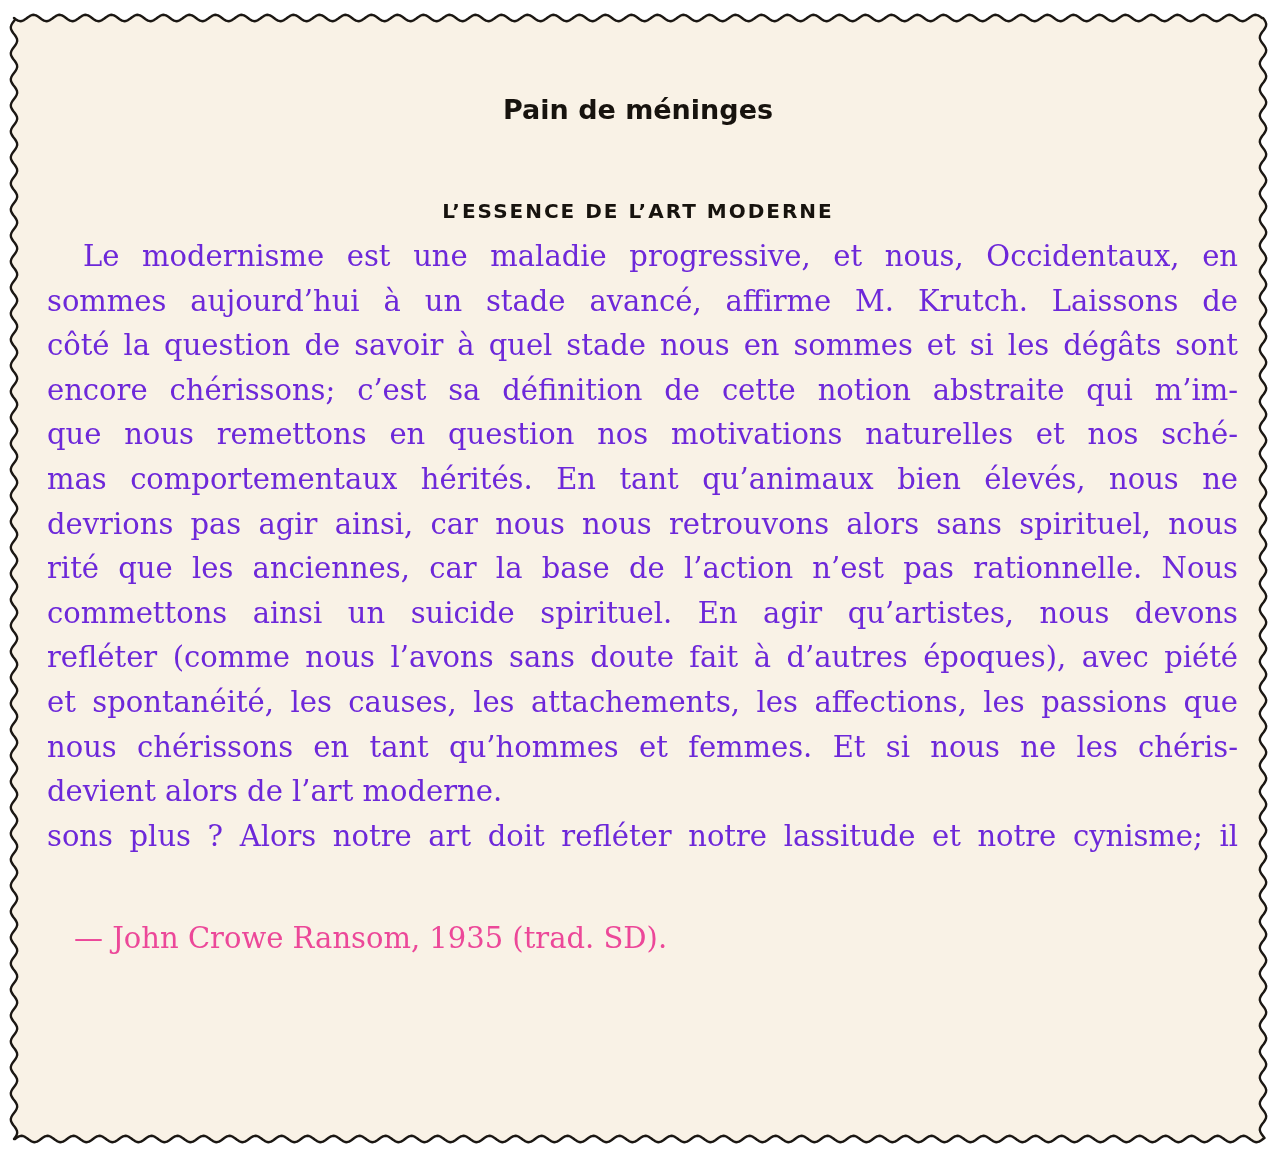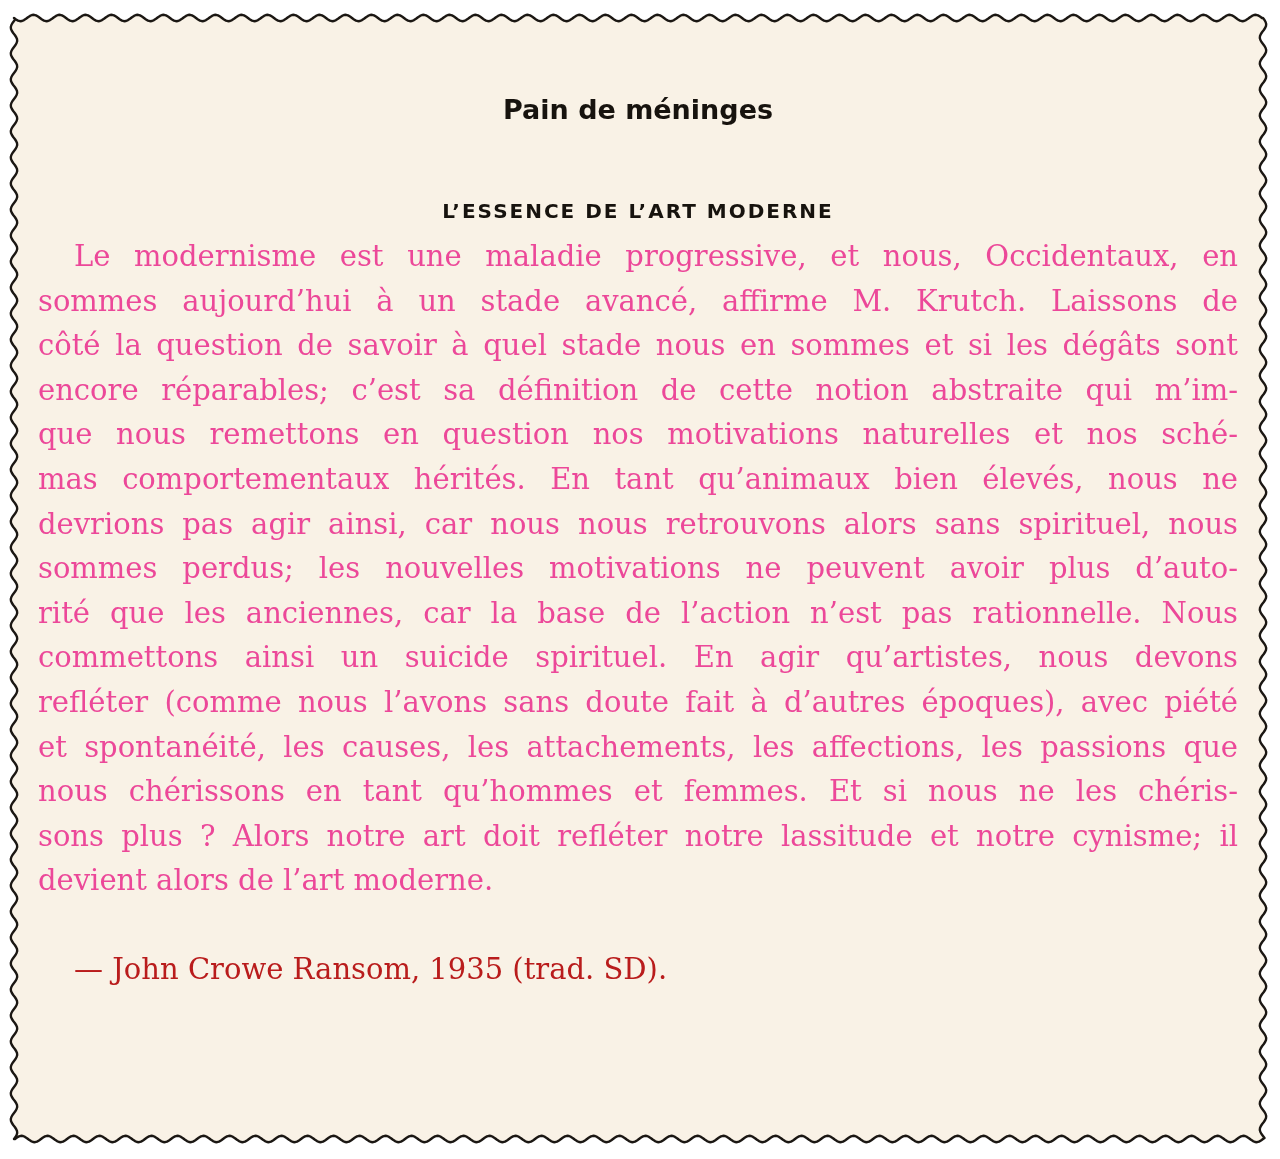--- a/index.html
+++ b/index.html
@@ -50,70 +50,70 @@
     font-weight: bold;
     font-size: 20px;
     line-height: 26px;
     letter-spacing: 2px;
     color: #17130e;
   }
   .article {
     margin-top: 10px;
     font-size: 29px;
     line-height: 44.6px;
-    color: #ec4899;
+    color: #6d28d9;
+    margin-left: 9px;
   }
   .body-line {
     text-align: justify;
     text-align-last: justify;
     white-space: normal;
   }
   .body-line.first {
     text-indent: 36px;
   }
   .body-line.last {
     text-align: left;
     text-align-last: left;
   }
   .attribution {
-    margin-top: 44px;
+    margin-top: 58px;
     font-size: 29px;
     line-height: 44.6px;
     text-indent: 36px;
     text-align: left;
-    color: #b91c1c;
+    color: #ec4899;
   }
 </style>
 </head>
 <body>
 
 <div class="page">
 
   <svg class="border-svg" viewBox="0 0 1280 1159">
     <path id="wavy-rect" d="M14.0 18.0L16.0 19.5L18.0 20.6L20.0 21.2L22.0 21.0L24.0 20.1L26.0 18.8L28.0 17.2L30.0 15.9L32.0 15.0L34.0 14.8L36.0 15.4L38.0 16.5L40.0 18.0L42.0 19.5L44.0 20.6L46.0 21.2L48.0 21.0L50.0 20.1L52.0 18.8L54.0 17.2L56.0 15.9L58.0 15.0L60.0 14.8L62.0 15.4L64.0 16.5L66.0 18.0L68.0 19.5L70.0 20.6L72.0 21.2L74.0 21.0L76.0 20.1L78.0 18.8L80.0 17.2L82.0 15.9L84.0 15.0L86.0 14.8L88.0 15.4L90.0 16.5L92.0 18.0L94.0 19.5L96.0 20.6L98.0 21.2L100.0 21.0L102.0 20.1L104.0 18.8L106.0 17.2L108.0 15.9L110.0 15.0L112.0 14.8L114.0 15.4L116.0 16.5L118.0 18.0L120.0 19.5L122.0 20.6L124.0 21.2L126.0 21.0L128.0 20.1L130.0 18.8L132.0 17.2L134.0 15.9L136.0 15.0L138.0 14.8L140.0 15.4L142.0 16.5L144.0 18.0L146.0 19.5L148.0 20.6L150.0 21.2L152.0 21.0L154.0 20.1L156.0 18.8L158.0 17.2L160.0 15.9L162.0 15.0L164.0 14.8L166.0 15.4L168.0 16.5L170.0 18.0L172.0 19.5L174.0 20.6L176.0 21.2L178.0 21.0L180.0 20.1L182.0 18.8L184.0 17.2L186.0 15.9L188.0 15.0L190.0 14.8L192.0 15.4L194.0 16.5L196.0 18.0L198.0 19.5L200.0 20.6L202.0 21.2L204.0 21.0L206.0 20.1L208.0 18.8L210.0 17.2L212.0 15.9L214.0 15.0L216.0 14.8L218.0 15.4L220.0 16.5L222.0 18.0L224.0 19.5L226.0 20.6L228.0 21.2L230.0 21.0L232.0 20.1L234.0 18.8L236.0 17.2L238.0 15.9L240.0 15.0L242.0 14.8L244.0 15.4L246.0 16.5L248.0 18.0L250.0 19.5L252.0 20.6L254.0 21.2L256.0 21.0L258.0 20.1L260.0 18.8L262.0 17.2L264.0 15.9L266.0 15.0L268.0 14.8L270.0 15.4L272.0 16.5L274.0 18.0L276.0 19.5L278.0 20.6L280.0 21.2L282.0 21.0L284.0 20.1L286.0 18.8L288.0 17.2L290.0 15.9L292.0 15.0L294.0 14.8L296.0 15.4L298.0 16.5L300.0 18.0L302.0 19.5L304.0 20.6L306.0 21.2L308.0 21.0L310.0 20.1L312.0 18.8L314.0 17.2L316.0 15.9L318.0 15.0L320.0 14.8L322.0 15.4L324.0 16.5L326.0 18.0L328.0 19.5L330.0 20.6L332.0 21.2L334.0 21.0L336.0 20.1L338.0 18.8L340.0 17.2L342.0 15.9L344.0 15.0L346.0 14.8L348.0 15.4L350.0 16.5L352.0 18.0L354.0 19.5L356.0 20.6L358.0 21.2L360.0 21.0L362.0 20.1L364.0 18.8L366.0 17.2L368.0 15.9L370.0 15.0L372.0 14.8L374.0 15.4L376.0 16.5L378.0 18.0L380.0 19.5L382.0 20.6L384.0 21.2L386.0 21.0L388.0 20.1L390.0 18.8L392.0 17.2L394.0 15.9L396.0 15.0L398.0 14.8L400.0 15.4L402.0 16.5L404.0 18.0L406.0 19.5L408.0 20.6L410.0 21.2L412.0 21.0L414.0 20.1L416.0 18.8L418.0 17.2L420.0 15.9L422.0 15.0L424.0 14.8L426.0 15.4L428.0 16.5L430.0 18.0L432.0 19.5L434.0 20.6L436.0 21.2L438.0 21.0L440.0 20.1L442.0 18.8L444.0 17.2L446.0 15.9L448.0 15.0L450.0 14.8L452.0 15.4L454.0 16.5L456.0 18.0L458.0 19.5L460.0 20.6L462.0 21.2L464.0 21.0L466.0 20.1L468.0 18.8L470.0 17.2L472.0 15.9L474.0 15.0L476.0 14.8L478.0 15.4L480.0 16.5L482.0 18.0L484.0 19.5L486.0 20.6L488.0 21.2L490.0 21.0L492.0 20.1L494.0 18.8L496.0 17.2L498.0 15.9L500.0 15.0L502.0 14.8L504.0 15.4L506.0 16.5L508.0 18.0L510.0 19.5L512.0 20.6L514.0 21.2L516.0 21.0L518.0 20.1L520.0 18.8L522.0 17.2L524.0 15.9L526.0 15.0L528.0 14.8L530.0 15.4L532.0 16.5L534.0 18.0L536.0 19.5L538.0 20.6L540.0 21.2L542.0 21.0L544.0 20.1L546.0 18.8L548.0 17.2L550.0 15.9L552.0 15.0L554.0 14.8L556.0 15.4L558.0 16.5L560.0 18.0L562.0 19.5L564.0 20.6L566.0 21.2L568.0 21.0L570.0 20.1L572.0 18.8L574.0 17.2L576.0 15.9L578.0 15.0L580.0 14.8L582.0 15.4L584.0 16.5L586.0 18.0L588.0 19.5L590.0 20.6L592.0 21.2L594.0 21.0L596.0 20.1L598.0 18.8L600.0 17.2L602.0 15.9L604.0 15.0L606.0 14.8L608.0 15.4L610.0 16.5L612.0 18.0L614.0 19.5L616.0 20.6L618.0 21.2L620.0 21.0L622.0 20.1L624.0 18.8L626.0 17.2L628.0 15.9L630.0 15.0L632.0 14.8L634.0 15.4L636.0 16.5L638.0 18.0L640.0 19.5L642.0 20.6L644.0 21.2L646.0 21.0L648.0 20.1L650.0 18.8L652.0 17.2L654.0 15.9L656.0 15.0L658.0 14.8L660.0 15.4L662.0 16.5L664.0 18.0L666.0 19.5L668.0 20.6L670.0 21.2L672.0 21.0L674.0 20.1L676.0 18.8L678.0 17.2L680.0 15.9L682.0 15.0L684.0 14.8L686.0 15.4L688.0 16.5L690.0 18.0L692.0 19.5L694.0 20.6L696.0 21.2L698.0 21.0L700.0 20.1L702.0 18.8L704.0 17.2L706.0 15.9L708.0 15.0L710.0 14.8L712.0 15.4L714.0 16.5L716.0 18.0L718.0 19.5L720.0 20.6L722.0 21.2L724.0 21.0L726.0 20.1L728.0 18.8L730.0 17.2L732.0 15.9L734.0 15.0L736.0 14.8L738.0 15.4L740.0 16.5L742.0 18.0L744.0 19.5L746.0 20.6L748.0 21.2L750.0 21.0L752.0 20.1L754.0 18.8L756.0 17.2L758.0 15.9L760.0 15.0L762.0 14.8L764.0 15.4L766.0 16.5L768.0 18.0L770.0 19.5L772.0 20.6L774.0 21.2L776.0 21.0L778.0 20.1L780.0 18.8L782.0 17.2L784.0 15.9L786.0 15.0L788.0 14.8L790.0 15.4L792.0 16.5L794.0 18.0L796.0 19.5L798.0 20.6L800.0 21.2L802.0 21.0L804.0 20.1L806.0 18.8L808.0 17.2L810.0 15.9L812.0 15.0L814.0 14.8L816.0 15.4L818.0 16.5L820.0 18.0L822.0 19.5L824.0 20.6L826.0 21.2L828.0 21.0L830.0 20.1L832.0 18.8L834.0 17.2L836.0 15.9L838.0 15.0L840.0 14.8L842.0 15.4L844.0 16.5L846.0 18.0L848.0 19.5L850.0 20.6L852.0 21.2L854.0 21.0L856.0 20.1L858.0 18.8L860.0 17.2L862.0 15.9L864.0 15.0L866.0 14.8L868.0 15.4L870.0 16.5L872.0 18.0L874.0 19.5L876.0 20.6L878.0 21.2L880.0 21.0L882.0 20.1L884.0 18.8L886.0 17.2L888.0 15.9L890.0 15.0L892.0 14.8L894.0 15.4L896.0 16.5L898.0 18.0L900.0 19.5L902.0 20.6L904.0 21.2L906.0 21.0L908.0 20.1L910.0 18.8L912.0 17.2L914.0 15.9L916.0 15.0L918.0 14.8L920.0 15.4L922.0 16.5L924.0 18.0L926.0 19.5L928.0 20.6L930.0 21.2L932.0 21.0L934.0 20.1L936.0 18.8L938.0 17.2L940.0 15.9L942.0 15.0L944.0 14.8L946.0 15.4L948.0 16.5L950.0 18.0L952.0 19.5L954.0 20.6L956.0 21.2L958.0 21.0L960.0 20.1L962.0 18.8L964.0 17.2L966.0 15.9L968.0 15.0L970.0 14.8L972.0 15.4L974.0 16.5L976.0 18.0L978.0 19.5L980.0 20.6L982.0 21.2L984.0 21.0L986.0 20.1L988.0 18.8L990.0 17.2L992.0 15.9L994.0 15.0L996.0 14.8L998.0 15.4L1000.0 16.5L1002.0 18.0L1004.0 19.5L1006.0 20.6L1008.0 21.2L1010.0 21.0L1012.0 20.1L1014.0 18.8L1016.0 17.2L1018.0 15.9L1020.0 15.0L1022.0 14.8L1024.0 15.4L1026.0 16.5L1028.0 18.0L1030.0 19.5L1032.0 20.6L1034.0 21.2L1036.0 21.0L1038.0 20.1L1040.0 18.8L1042.0 17.2L1044.0 15.9L1046.0 15.0L1048.0 14.8L1050.0 15.4L1052.0 16.5L1054.0 18.0L1056.0 19.5L1058.0 20.6L1060.0 21.2L1062.0 21.0L1064.0 20.1L1066.0 18.8L1068.0 17.2L1070.0 15.9L1072.0 15.0L1074.0 14.8L1076.0 15.4L1078.0 16.5L1080.0 18.0L1082.0 19.5L1084.0 20.6L1086.0 21.2L1088.0 21.0L1090.0 20.1L1092.0 18.8L1094.0 17.2L1096.0 15.9L1098.0 15.0L1100.0 14.8L1102.0 15.4L1104.0 16.5L1106.0 18.0L1108.0 19.5L1110.0 20.6L1112.0 21.2L1114.0 21.0L1116.0 20.1L1118.0 18.8L1120.0 17.2L1122.0 15.9L1124.0 15.0L1126.0 14.8L1128.0 15.4L1130.0 16.5L1132.0 18.0L1134.0 19.5L1136.0 20.6L1138.0 21.2L1140.0 21.0L1142.0 20.1L1144.0 18.8L1146.0 17.2L1148.0 15.9L1150.0 15.0L1152.0 14.8L1154.0 15.4L1156.0 16.5L1158.0 18.0L1160.0 19.5L1162.0 20.6L1164.0 21.2L1166.0 21.0L1168.0 20.1L1170.0 18.8L1172.0 17.2L1174.0 15.9L1176.0 15.0L1178.0 14.8L1180.0 15.4L1182.0 16.5L1184.0 18.0L1186.0 19.5L1188.0 20.6L1190.0 21.2L1192.0 21.0L1194.0 20.1L1196.0 18.8L1198.0 17.2L1200.0 15.9L1202.0 15.0L1204.0 14.8L1206.0 15.4L1208.0 16.5L1210.0 18.0L1212.0 19.5L1214.0 20.6L1216.0 21.2L1218.0 21.0L1220.0 20.1L1222.0 18.8L1224.0 17.2L1226.0 15.9L1228.0 15.0L1230.0 14.8L1232.0 15.4L1234.0 16.5L1236.0 18.0L1238.0 19.5L1240.0 20.6L1242.0 21.2L1244.0 21.0L1246.0 20.1L1248.0 18.8L1250.0 17.2L1252.0 15.9L1254.0 15.0L1256.0 14.8L1258.0 15.4L1260.0 16.5L1262.0 18.0L1263.0 18.0L1264.5 20.0L1265.6 22.0L1266.2 24.0L1266.0 26.0L1265.1 28.0L1263.8 30.0L1262.2 32.0L1260.9 34.0L1260.0 36.0L1259.8 38.0L1260.4 40.0L1261.5 42.0L1263.0 44.0L1264.5 46.0L1265.6 48.0L1266.2 50.0L1266.0 52.0L1265.1 54.0L1263.8 56.0L1262.2 58.0L1260.9 60.0L1260.0 62.0L1259.8 64.0L1260.4 66.0L1261.5 68.0L1263.0 70.0L1264.5 72.0L1265.6 74.0L1266.2 76.0L1266.0 78.0L1265.1 80.0L1263.8 82.0L1262.2 84.0L1260.9 86.0L1260.0 88.0L1259.8 90.0L1260.4 92.0L1261.5 94.0L1263.0 96.0L1264.5 98.0L1265.6 100.0L1266.2 102.0L1266.0 104.0L1265.1 106.0L1263.8 108.0L1262.2 110.0L1260.9 112.0L1260.0 114.0L1259.8 116.0L1260.4 118.0L1261.5 120.0L1263.0 122.0L1264.5 124.0L1265.6 126.0L1266.2 128.0L1266.0 130.0L1265.1 132.0L1263.8 134.0L1262.2 136.0L1260.9 138.0L1260.0 140.0L1259.8 142.0L1260.4 144.0L1261.5 146.0L1263.0 148.0L1264.5 150.0L1265.6 152.0L1266.2 154.0L1266.0 156.0L1265.1 158.0L1263.8 160.0L1262.2 162.0L1260.9 164.0L1260.0 166.0L1259.8 168.0L1260.4 170.0L1261.5 172.0L1263.0 174.0L1264.5 176.0L1265.6 178.0L1266.2 180.0L1266.0 182.0L1265.1 184.0L1263.8 186.0L1262.2 188.0L1260.9 190.0L1260.0 192.0L1259.8 194.0L1260.4 196.0L1261.5 198.0L1263.0 200.0L1264.5 202.0L1265.6 204.0L1266.2 206.0L1266.0 208.0L1265.1 210.0L1263.8 212.0L1262.2 214.0L1260.9 216.0L1260.0 218.0L1259.8 220.0L1260.4 222.0L1261.5 224.0L1263.0 226.0L1264.5 228.0L1265.6 230.0L1266.2 232.0L1266.0 234.0L1265.1 236.0L1263.8 238.0L1262.2 240.0L1260.9 242.0L1260.0 244.0L1259.8 246.0L1260.4 248.0L1261.5 250.0L1263.0 252.0L1264.5 254.0L1265.6 256.0L1266.2 258.0L1266.0 260.0L1265.1 262.0L1263.8 264.0L1262.2 266.0L1260.9 268.0L1260.0 270.0L1259.8 272.0L1260.4 274.0L1261.5 276.0L1263.0 278.0L1264.5 280.0L1265.6 282.0L1266.2 284.0L1266.0 286.0L1265.1 288.0L1263.8 290.0L1262.2 292.0L1260.9 294.0L1260.0 296.0L1259.8 298.0L1260.4 300.0L1261.5 302.0L1263.0 304.0L1264.5 306.0L1265.6 308.0L1266.2 310.0L1266.0 312.0L1265.1 314.0L1263.8 316.0L1262.2 318.0L1260.9 320.0L1260.0 322.0L1259.8 324.0L1260.4 326.0L1261.5 328.0L1263.0 330.0L1264.5 332.0L1265.6 334.0L1266.2 336.0L1266.0 338.0L1265.1 340.0L1263.8 342.0L1262.2 344.0L1260.9 346.0L1260.0 348.0L1259.8 350.0L1260.4 352.0L1261.5 354.0L1263.0 356.0L1264.5 358.0L1265.6 360.0L1266.2 362.0L1266.0 364.0L1265.1 366.0L1263.8 368.0L1262.2 370.0L1260.9 372.0L1260.0 374.0L1259.8 376.0L1260.4 378.0L1261.5 380.0L1263.0 382.0L1264.5 384.0L1265.6 386.0L1266.2 388.0L1266.0 390.0L1265.1 392.0L1263.8 394.0L1262.2 396.0L1260.9 398.0L1260.0 400.0L1259.8 402.0L1260.4 404.0L1261.5 406.0L1263.0 408.0L1264.5 410.0L1265.6 412.0L1266.2 414.0L1266.0 416.0L1265.1 418.0L1263.8 420.0L1262.2 422.0L1260.9 424.0L1260.0 426.0L1259.8 428.0L1260.4 430.0L1261.5 432.0L1263.0 434.0L1264.5 436.0L1265.6 438.0L1266.2 440.0L1266.0 442.0L1265.1 444.0L1263.8 446.0L1262.2 448.0L1260.9 450.0L1260.0 452.0L1259.8 454.0L1260.4 456.0L1261.5 458.0L1263.0 460.0L1264.5 462.0L1265.6 464.0L1266.2 466.0L1266.0 468.0L1265.1 470.0L1263.8 472.0L1262.2 474.0L1260.9 476.0L1260.0 478.0L1259.8 480.0L1260.4 482.0L1261.5 484.0L1263.0 486.0L1264.5 488.0L1265.6 490.0L1266.2 492.0L1266.0 494.0L1265.1 496.0L1263.8 498.0L1262.2 500.0L1260.9 502.0L1260.0 504.0L1259.8 506.0L1260.4 508.0L1261.5 510.0L1263.0 512.0L1264.5 514.0L1265.6 516.0L1266.2 518.0L1266.0 520.0L1265.1 522.0L1263.8 524.0L1262.2 526.0L1260.9 528.0L1260.0 530.0L1259.8 532.0L1260.4 534.0L1261.5 536.0L1263.0 538.0L1264.5 540.0L1265.6 542.0L1266.2 544.0L1266.0 546.0L1265.1 548.0L1263.8 550.0L1262.2 552.0L1260.9 554.0L1260.0 556.0L1259.8 558.0L1260.4 560.0L1261.5 562.0L1263.0 564.0L1264.5 566.0L1265.6 568.0L1266.2 570.0L1266.0 572.0L1265.1 574.0L1263.8 576.0L1262.2 578.0L1260.9 580.0L1260.0 582.0L1259.8 584.0L1260.4 586.0L1261.5 588.0L1263.0 590.0L1264.5 592.0L1265.6 594.0L1266.2 596.0L1266.0 598.0L1265.1 600.0L1263.8 602.0L1262.2 604.0L1260.9 606.0L1260.0 608.0L1259.8 610.0L1260.4 612.0L1261.5 614.0L1263.0 616.0L1264.5 618.0L1265.6 620.0L1266.2 622.0L1266.0 624.0L1265.1 626.0L1263.8 628.0L1262.2 630.0L1260.9 632.0L1260.0 634.0L1259.8 636.0L1260.4 638.0L1261.5 640.0L1263.0 642.0L1264.5 644.0L1265.6 646.0L1266.2 648.0L1266.0 650.0L1265.1 652.0L1263.8 654.0L1262.2 656.0L1260.9 658.0L1260.0 660.0L1259.8 662.0L1260.4 664.0L1261.5 666.0L1263.0 668.0L1264.5 670.0L1265.6 672.0L1266.2 674.0L1266.0 676.0L1265.1 678.0L1263.8 680.0L1262.2 682.0L1260.9 684.0L1260.0 686.0L1259.8 688.0L1260.4 690.0L1261.5 692.0L1263.0 694.0L1264.5 696.0L1265.6 698.0L1266.2 700.0L1266.0 702.0L1265.1 704.0L1263.8 706.0L1262.2 708.0L1260.9 710.0L1260.0 712.0L1259.8 714.0L1260.4 716.0L1261.5 718.0L1263.0 720.0L1264.5 722.0L1265.6 724.0L1266.2 726.0L1266.0 728.0L1265.1 730.0L1263.8 732.0L1262.2 734.0L1260.9 736.0L1260.0 738.0L1259.8 740.0L1260.4 742.0L1261.5 744.0L1263.0 746.0L1264.5 748.0L1265.6 750.0L1266.2 752.0L1266.0 754.0L1265.1 756.0L1263.8 758.0L1262.2 760.0L1260.9 762.0L1260.0 764.0L1259.8 766.0L1260.4 768.0L1261.5 770.0L1263.0 772.0L1264.5 774.0L1265.6 776.0L1266.2 778.0L1266.0 780.0L1265.1 782.0L1263.8 784.0L1262.2 786.0L1260.9 788.0L1260.0 790.0L1259.8 792.0L1260.4 794.0L1261.5 796.0L1263.0 798.0L1264.5 800.0L1265.6 802.0L1266.2 804.0L1266.0 806.0L1265.1 808.0L1263.8 810.0L1262.2 812.0L1260.9 814.0L1260.0 816.0L1259.8 818.0L1260.4 820.0L1261.5 822.0L1263.0 824.0L1264.5 826.0L1265.6 828.0L1266.2 830.0L1266.0 832.0L1265.1 834.0L1263.8 836.0L1262.2 838.0L1260.9 840.0L1260.0 842.0L1259.8 844.0L1260.4 846.0L1261.5 848.0L1263.0 850.0L1264.5 852.0L1265.6 854.0L1266.2 856.0L1266.0 858.0L1265.1 860.0L1263.8 862.0L1262.2 864.0L1260.9 866.0L1260.0 868.0L1259.8 870.0L1260.4 872.0L1261.5 874.0L1263.0 876.0L1264.5 878.0L1265.6 880.0L1266.2 882.0L1266.0 884.0L1265.1 886.0L1263.8 888.0L1262.2 890.0L1260.9 892.0L1260.0 894.0L1259.8 896.0L1260.4 898.0L1261.5 900.0L1263.0 902.0L1264.5 904.0L1265.6 906.0L1266.2 908.0L1266.0 910.0L1265.1 912.0L1263.8 914.0L1262.2 916.0L1260.9 918.0L1260.0 920.0L1259.8 922.0L1260.4 924.0L1261.5 926.0L1263.0 928.0L1264.5 930.0L1265.6 932.0L1266.2 934.0L1266.0 936.0L1265.1 938.0L1263.8 940.0L1262.2 942.0L1260.9 944.0L1260.0 946.0L1259.8 948.0L1260.4 950.0L1261.5 952.0L1263.0 954.0L1264.5 956.0L1265.6 958.0L1266.2 960.0L1266.0 962.0L1265.1 964.0L1263.8 966.0L1262.2 968.0L1260.9 970.0L1260.0 972.0L1259.8 974.0L1260.4 976.0L1261.5 978.0L1263.0 980.0L1264.5 982.0L1265.6 984.0L1266.2 986.0L1266.0 988.0L1265.1 990.0L1263.8 992.0L1262.2 994.0L1260.9 996.0L1260.0 998.0L1259.8 1000.0L1260.4 1002.0L1261.5 1004.0L1263.0 1006.0L1264.5 1008.0L1265.6 1010.0L1266.2 1012.0L1266.0 1014.0L1265.1 1016.0L1263.8 1018.0L1262.2 1020.0L1260.9 1022.0L1260.0 1024.0L1259.8 1026.0L1260.4 1028.0L1261.5 1030.0L1263.0 1032.0L1264.5 1034.0L1265.6 1036.0L1266.2 1038.0L1266.0 1040.0L1265.1 1042.0L1263.8 1044.0L1262.2 1046.0L1260.9 1048.0L1260.0 1050.0L1259.8 1052.0L1260.4 1054.0L1261.5 1056.0L1263.0 1058.0L1264.5 1060.0L1265.6 1062.0L1266.2 1064.0L1266.0 1066.0L1265.1 1068.0L1263.8 1070.0L1262.2 1072.0L1260.9 1074.0L1260.0 1076.0L1259.8 1078.0L1260.4 1080.0L1261.5 1082.0L1263.0 1084.0L1264.5 1086.0L1265.6 1088.0L1266.2 1090.0L1266.0 1092.0L1265.1 1094.0L1263.8 1096.0L1262.2 1098.0L1260.9 1100.0L1260.0 1102.0L1259.8 1104.0L1260.4 1106.0L1261.5 1108.0L1263.0 1110.0L1264.5 1112.0L1265.6 1114.0L1266.2 1116.0L1266.0 1118.0L1265.1 1120.0L1263.8 1122.0L1262.2 1124.0L1260.9 1126.0L1260.0 1128.0L1259.8 1130.0L1260.4 1132.0L1261.5 1134.0L1263.0 1136.0L1264.5 1138.0L1263.0 1139.0L1261.0 1140.5L1259.0 1141.6L1257.0 1142.2L1255.0 1142.0L1253.0 1141.1L1251.0 1139.8L1249.0 1138.2L1247.0 1136.9L1245.0 1136.0L1243.0 1135.8L1241.0 1136.4L1239.0 1137.5L1237.0 1139.0L1235.0 1140.5L1233.0 1141.6L1231.0 1142.2L1229.0 1142.0L1227.0 1141.1L1225.0 1139.8L1223.0 1138.2L1221.0 1136.9L1219.0 1136.0L1217.0 1135.8L1215.0 1136.4L1213.0 1137.5L1211.0 1139.0L1209.0 1140.5L1207.0 1141.6L1205.0 1142.2L1203.0 1142.0L1201.0 1141.1L1199.0 1139.8L1197.0 1138.2L1195.0 1136.9L1193.0 1136.0L1191.0 1135.8L1189.0 1136.4L1187.0 1137.5L1185.0 1139.0L1183.0 1140.5L1181.0 1141.6L1179.0 1142.2L1177.0 1142.0L1175.0 1141.1L1173.0 1139.8L1171.0 1138.2L1169.0 1136.9L1167.0 1136.0L1165.0 1135.8L1163.0 1136.4L1161.0 1137.5L1159.0 1139.0L1157.0 1140.5L1155.0 1141.6L1153.0 1142.2L1151.0 1142.0L1149.0 1141.1L1147.0 1139.8L1145.0 1138.2L1143.0 1136.9L1141.0 1136.0L1139.0 1135.8L1137.0 1136.4L1135.0 1137.5L1133.0 1139.0L1131.0 1140.5L1129.0 1141.6L1127.0 1142.2L1125.0 1142.0L1123.0 1141.1L1121.0 1139.8L1119.0 1138.2L1117.0 1136.9L1115.0 1136.0L1113.0 1135.8L1111.0 1136.4L1109.0 1137.5L1107.0 1139.0L1105.0 1140.5L1103.0 1141.6L1101.0 1142.2L1099.0 1142.0L1097.0 1141.1L1095.0 1139.8L1093.0 1138.2L1091.0 1136.9L1089.0 1136.0L1087.0 1135.8L1085.0 1136.4L1083.0 1137.5L1081.0 1139.0L1079.0 1140.5L1077.0 1141.6L1075.0 1142.2L1073.0 1142.0L1071.0 1141.1L1069.0 1139.8L1067.0 1138.2L1065.0 1136.9L1063.0 1136.0L1061.0 1135.8L1059.0 1136.4L1057.0 1137.5L1055.0 1139.0L1053.0 1140.5L1051.0 1141.6L1049.0 1142.2L1047.0 1142.0L1045.0 1141.1L1043.0 1139.8L1041.0 1138.2L1039.0 1136.9L1037.0 1136.0L1035.0 1135.8L1033.0 1136.4L1031.0 1137.5L1029.0 1139.0L1027.0 1140.5L1025.0 1141.6L1023.0 1142.2L1021.0 1142.0L1019.0 1141.1L1017.0 1139.8L1015.0 1138.2L1013.0 1136.9L1011.0 1136.0L1009.0 1135.8L1007.0 1136.4L1005.0 1137.5L1003.0 1139.0L1001.0 1140.5L999.0 1141.6L997.0 1142.2L995.0 1142.0L993.0 1141.1L991.0 1139.8L989.0 1138.2L987.0 1136.9L985.0 1136.0L983.0 1135.8L981.0 1136.4L979.0 1137.5L977.0 1139.0L975.0 1140.5L973.0 1141.6L971.0 1142.2L969.0 1142.0L967.0 1141.1L965.0 1139.8L963.0 1138.2L961.0 1136.9L959.0 1136.0L957.0 1135.8L955.0 1136.4L953.0 1137.5L951.0 1139.0L949.0 1140.5L947.0 1141.6L945.0 1142.2L943.0 1142.0L941.0 1141.1L939.0 1139.8L937.0 1138.2L935.0 1136.9L933.0 1136.0L931.0 1135.8L929.0 1136.4L927.0 1137.5L925.0 1139.0L923.0 1140.5L921.0 1141.6L919.0 1142.2L917.0 1142.0L915.0 1141.1L913.0 1139.8L911.0 1138.2L909.0 1136.9L907.0 1136.0L905.0 1135.8L903.0 1136.4L901.0 1137.5L899.0 1139.0L897.0 1140.5L895.0 1141.6L893.0 1142.2L891.0 1142.0L889.0 1141.1L887.0 1139.8L885.0 1138.2L883.0 1136.9L881.0 1136.0L879.0 1135.8L877.0 1136.4L875.0 1137.5L873.0 1139.0L871.0 1140.5L869.0 1141.6L867.0 1142.2L865.0 1142.0L863.0 1141.1L861.0 1139.8L859.0 1138.2L857.0 1136.9L855.0 1136.0L853.0 1135.8L851.0 1136.4L849.0 1137.5L847.0 1139.0L845.0 1140.5L843.0 1141.6L841.0 1142.2L839.0 1142.0L837.0 1141.1L835.0 1139.8L833.0 1138.2L831.0 1136.9L829.0 1136.0L827.0 1135.8L825.0 1136.4L823.0 1137.5L821.0 1139.0L819.0 1140.5L817.0 1141.6L815.0 1142.2L813.0 1142.0L811.0 1141.1L809.0 1139.8L807.0 1138.2L805.0 1136.9L803.0 1136.0L801.0 1135.8L799.0 1136.4L797.0 1137.5L795.0 1139.0L793.0 1140.5L791.0 1141.6L789.0 1142.2L787.0 1142.0L785.0 1141.1L783.0 1139.8L781.0 1138.2L779.0 1136.9L777.0 1136.0L775.0 1135.8L773.0 1136.4L771.0 1137.5L769.0 1139.0L767.0 1140.5L765.0 1141.6L763.0 1142.2L761.0 1142.0L759.0 1141.1L757.0 1139.8L755.0 1138.2L753.0 1136.9L751.0 1136.0L749.0 1135.8L747.0 1136.4L745.0 1137.5L743.0 1139.0L741.0 1140.5L739.0 1141.6L737.0 1142.2L735.0 1142.0L733.0 1141.1L731.0 1139.8L729.0 1138.2L727.0 1136.9L725.0 1136.0L723.0 1135.8L721.0 1136.4L719.0 1137.5L717.0 1139.0L715.0 1140.5L713.0 1141.6L711.0 1142.2L709.0 1142.0L707.0 1141.1L705.0 1139.8L703.0 1138.2L701.0 1136.9L699.0 1136.0L697.0 1135.8L695.0 1136.4L693.0 1137.5L691.0 1139.0L689.0 1140.5L687.0 1141.6L685.0 1142.2L683.0 1142.0L681.0 1141.1L679.0 1139.8L677.0 1138.2L675.0 1136.9L673.0 1136.0L671.0 1135.8L669.0 1136.4L667.0 1137.5L665.0 1139.0L663.0 1140.5L661.0 1141.6L659.0 1142.2L657.0 1142.0L655.0 1141.1L653.0 1139.8L651.0 1138.2L649.0 1136.9L647.0 1136.0L645.0 1135.8L643.0 1136.4L641.0 1137.5L639.0 1139.0L637.0 1140.5L635.0 1141.6L633.0 1142.2L631.0 1142.0L629.0 1141.1L627.0 1139.8L625.0 1138.2L623.0 1136.9L621.0 1136.0L619.0 1135.8L617.0 1136.4L615.0 1137.5L613.0 1139.0L611.0 1140.5L609.0 1141.6L607.0 1142.2L605.0 1142.0L603.0 1141.1L601.0 1139.8L599.0 1138.2L597.0 1136.9L595.0 1136.0L593.0 1135.8L591.0 1136.4L589.0 1137.5L587.0 1139.0L585.0 1140.5L583.0 1141.6L581.0 1142.2L579.0 1142.0L577.0 1141.1L575.0 1139.8L573.0 1138.2L571.0 1136.9L569.0 1136.0L567.0 1135.8L565.0 1136.4L563.0 1137.5L561.0 1139.0L559.0 1140.5L557.0 1141.6L555.0 1142.2L553.0 1142.0L551.0 1141.1L549.0 1139.8L547.0 1138.2L545.0 1136.9L543.0 1136.0L541.0 1135.8L539.0 1136.4L537.0 1137.5L535.0 1139.0L533.0 1140.5L531.0 1141.6L529.0 1142.2L527.0 1142.0L525.0 1141.1L523.0 1139.8L521.0 1138.2L519.0 1136.9L517.0 1136.0L515.0 1135.8L513.0 1136.4L511.0 1137.5L509.0 1139.0L507.0 1140.5L505.0 1141.6L503.0 1142.2L501.0 1142.0L499.0 1141.1L497.0 1139.8L495.0 1138.2L493.0 1136.9L491.0 1136.0L489.0 1135.8L487.0 1136.4L485.0 1137.5L483.0 1139.0L481.0 1140.5L479.0 1141.6L477.0 1142.2L475.0 1142.0L473.0 1141.1L471.0 1139.8L469.0 1138.2L467.0 1136.9L465.0 1136.0L463.0 1135.8L461.0 1136.4L459.0 1137.5L457.0 1139.0L455.0 1140.5L453.0 1141.6L451.0 1142.2L449.0 1142.0L447.0 1141.1L445.0 1139.8L443.0 1138.2L441.0 1136.9L439.0 1136.0L437.0 1135.8L435.0 1136.4L433.0 1137.5L431.0 1139.0L429.0 1140.5L427.0 1141.6L425.0 1142.2L423.0 1142.0L421.0 1141.1L419.0 1139.8L417.0 1138.2L415.0 1136.9L413.0 1136.0L411.0 1135.8L409.0 1136.4L407.0 1137.5L405.0 1139.0L403.0 1140.5L401.0 1141.6L399.0 1142.2L397.0 1142.0L395.0 1141.1L393.0 1139.8L391.0 1138.2L389.0 1136.9L387.0 1136.0L385.0 1135.8L383.0 1136.4L381.0 1137.5L379.0 1139.0L377.0 1140.5L375.0 1141.6L373.0 1142.2L371.0 1142.0L369.0 1141.1L367.0 1139.8L365.0 1138.2L363.0 1136.9L361.0 1136.0L359.0 1135.8L357.0 1136.4L355.0 1137.5L353.0 1139.0L351.0 1140.5L349.0 1141.6L347.0 1142.2L345.0 1142.0L343.0 1141.1L341.0 1139.8L339.0 1138.2L337.0 1136.9L335.0 1136.0L333.0 1135.8L331.0 1136.4L329.0 1137.5L327.0 1139.0L325.0 1140.5L323.0 1141.6L321.0 1142.2L319.0 1142.0L317.0 1141.1L315.0 1139.8L313.0 1138.2L311.0 1136.9L309.0 1136.0L307.0 1135.8L305.0 1136.4L303.0 1137.5L301.0 1139.0L299.0 1140.5L297.0 1141.6L295.0 1142.2L293.0 1142.0L291.0 1141.1L289.0 1139.8L287.0 1138.2L285.0 1136.9L283.0 1136.0L281.0 1135.8L279.0 1136.4L277.0 1137.5L275.0 1139.0L273.0 1140.5L271.0 1141.6L269.0 1142.2L267.0 1142.0L265.0 1141.1L263.0 1139.8L261.0 1138.2L259.0 1136.9L257.0 1136.0L255.0 1135.8L253.0 1136.4L251.0 1137.5L249.0 1139.0L247.0 1140.5L245.0 1141.6L243.0 1142.2L241.0 1142.0L239.0 1141.1L237.0 1139.8L235.0 1138.2L233.0 1136.9L231.0 1136.0L229.0 1135.8L227.0 1136.4L225.0 1137.5L223.0 1139.0L221.0 1140.5L219.0 1141.6L217.0 1142.2L215.0 1142.0L213.0 1141.1L211.0 1139.8L209.0 1138.2L207.0 1136.9L205.0 1136.0L203.0 1135.8L201.0 1136.4L199.0 1137.5L197.0 1139.0L195.0 1140.5L193.0 1141.6L191.0 1142.2L189.0 1142.0L187.0 1141.1L185.0 1139.8L183.0 1138.2L181.0 1136.9L179.0 1136.0L177.0 1135.8L175.0 1136.4L173.0 1137.5L171.0 1139.0L169.0 1140.5L167.0 1141.6L165.0 1142.2L163.0 1142.0L161.0 1141.1L159.0 1139.8L157.0 1138.2L155.0 1136.9L153.0 1136.0L151.0 1135.8L149.0 1136.4L147.0 1137.5L145.0 1139.0L143.0 1140.5L141.0 1141.6L139.0 1142.2L137.0 1142.0L135.0 1141.1L133.0 1139.8L131.0 1138.2L129.0 1136.9L127.0 1136.0L125.0 1135.8L123.0 1136.4L121.0 1137.5L119.0 1139.0L117.0 1140.5L115.0 1141.6L113.0 1142.2L111.0 1142.0L109.0 1141.1L107.0 1139.8L105.0 1138.2L103.0 1136.9L101.0 1136.0L99.0 1135.8L97.0 1136.4L95.0 1137.5L93.0 1139.0L91.0 1140.5L89.0 1141.6L87.0 1142.2L85.0 1142.0L83.0 1141.1L81.0 1139.8L79.0 1138.2L77.0 1136.9L75.0 1136.0L73.0 1135.8L71.0 1136.4L69.0 1137.5L67.0 1139.0L65.0 1140.5L63.0 1141.6L61.0 1142.2L59.0 1142.0L57.0 1141.1L55.0 1139.8L53.0 1138.2L51.0 1136.9L49.0 1136.0L47.0 1135.8L45.0 1136.4L43.0 1137.5L41.0 1139.0L39.0 1140.5L37.0 1141.6L35.0 1142.2L33.0 1142.0L31.0 1141.1L29.0 1139.8L27.0 1138.2L25.0 1136.9L23.0 1136.0L21.0 1135.8L19.0 1136.4L17.0 1137.5L15.0 1139.0L14.0 1139.0L15.5 1137.0L16.6 1135.0L17.2 1133.0L17.0 1131.0L16.1 1129.0L14.8 1127.0L13.2 1125.0L11.9 1123.0L11.0 1121.0L10.8 1119.0L11.4 1117.0L12.5 1115.0L14.0 1113.0L15.5 1111.0L16.6 1109.0L17.2 1107.0L17.0 1105.0L16.1 1103.0L14.8 1101.0L13.2 1099.0L11.9 1097.0L11.0 1095.0L10.8 1093.0L11.4 1091.0L12.5 1089.0L14.0 1087.0L15.5 1085.0L16.6 1083.0L17.2 1081.0L17.0 1079.0L16.1 1077.0L14.8 1075.0L13.2 1073.0L11.9 1071.0L11.0 1069.0L10.8 1067.0L11.4 1065.0L12.5 1063.0L14.0 1061.0L15.5 1059.0L16.6 1057.0L17.2 1055.0L17.0 1053.0L16.1 1051.0L14.8 1049.0L13.2 1047.0L11.9 1045.0L11.0 1043.0L10.8 1041.0L11.4 1039.0L12.5 1037.0L14.0 1035.0L15.5 1033.0L16.6 1031.0L17.2 1029.0L17.0 1027.0L16.1 1025.0L14.8 1023.0L13.2 1021.0L11.9 1019.0L11.0 1017.0L10.8 1015.0L11.4 1013.0L12.5 1011.0L14.0 1009.0L15.5 1007.0L16.6 1005.0L17.2 1003.0L17.0 1001.0L16.1 999.0L14.8 997.0L13.2 995.0L11.9 993.0L11.0 991.0L10.8 989.0L11.4 987.0L12.5 985.0L14.0 983.0L15.5 981.0L16.6 979.0L17.2 977.0L17.0 975.0L16.1 973.0L14.8 971.0L13.2 969.0L11.9 967.0L11.0 965.0L10.8 963.0L11.4 961.0L12.5 959.0L14.0 957.0L15.5 955.0L16.6 953.0L17.2 951.0L17.0 949.0L16.1 947.0L14.8 945.0L13.2 943.0L11.9 941.0L11.0 939.0L10.8 937.0L11.4 935.0L12.5 933.0L14.0 931.0L15.5 929.0L16.6 927.0L17.2 925.0L17.0 923.0L16.1 921.0L14.8 919.0L13.2 917.0L11.9 915.0L11.0 913.0L10.8 911.0L11.4 909.0L12.5 907.0L14.0 905.0L15.5 903.0L16.6 901.0L17.2 899.0L17.0 897.0L16.1 895.0L14.8 893.0L13.2 891.0L11.9 889.0L11.0 887.0L10.8 885.0L11.4 883.0L12.5 881.0L14.0 879.0L15.5 877.0L16.6 875.0L17.2 873.0L17.0 871.0L16.1 869.0L14.8 867.0L13.2 865.0L11.9 863.0L11.0 861.0L10.8 859.0L11.4 857.0L12.5 855.0L14.0 853.0L15.5 851.0L16.6 849.0L17.2 847.0L17.0 845.0L16.1 843.0L14.8 841.0L13.2 839.0L11.9 837.0L11.0 835.0L10.8 833.0L11.4 831.0L12.5 829.0L14.0 827.0L15.5 825.0L16.6 823.0L17.2 821.0L17.0 819.0L16.1 817.0L14.8 815.0L13.2 813.0L11.9 811.0L11.0 809.0L10.8 807.0L11.4 805.0L12.5 803.0L14.0 801.0L15.5 799.0L16.6 797.0L17.2 795.0L17.0 793.0L16.1 791.0L14.8 789.0L13.2 787.0L11.9 785.0L11.0 783.0L10.8 781.0L11.4 779.0L12.5 777.0L14.0 775.0L15.5 773.0L16.6 771.0L17.2 769.0L17.0 767.0L16.1 765.0L14.8 763.0L13.2 761.0L11.9 759.0L11.0 757.0L10.8 755.0L11.4 753.0L12.5 751.0L14.0 749.0L15.5 747.0L16.6 745.0L17.2 743.0L17.0 741.0L16.1 739.0L14.8 737.0L13.2 735.0L11.9 733.0L11.0 731.0L10.8 729.0L11.4 727.0L12.5 725.0L14.0 723.0L15.5 721.0L16.6 719.0L17.2 717.0L17.0 715.0L16.1 713.0L14.8 711.0L13.2 709.0L11.9 707.0L11.0 705.0L10.8 703.0L11.4 701.0L12.5 699.0L14.0 697.0L15.5 695.0L16.6 693.0L17.2 691.0L17.0 689.0L16.1 687.0L14.8 685.0L13.2 683.0L11.9 681.0L11.0 679.0L10.8 677.0L11.4 675.0L12.5 673.0L14.0 671.0L15.5 669.0L16.6 667.0L17.2 665.0L17.0 663.0L16.1 661.0L14.8 659.0L13.2 657.0L11.9 655.0L11.0 653.0L10.8 651.0L11.4 649.0L12.5 647.0L14.0 645.0L15.5 643.0L16.6 641.0L17.2 639.0L17.0 637.0L16.1 635.0L14.8 633.0L13.2 631.0L11.9 629.0L11.0 627.0L10.8 625.0L11.4 623.0L12.5 621.0L14.0 619.0L15.5 617.0L16.6 615.0L17.2 613.0L17.0 611.0L16.1 609.0L14.8 607.0L13.2 605.0L11.9 603.0L11.0 601.0L10.8 599.0L11.4 597.0L12.5 595.0L14.0 593.0L15.5 591.0L16.6 589.0L17.2 587.0L17.0 585.0L16.1 583.0L14.8 581.0L13.2 579.0L11.9 577.0L11.0 575.0L10.8 573.0L11.4 571.0L12.5 569.0L14.0 567.0L15.5 565.0L16.6 563.0L17.2 561.0L17.0 559.0L16.1 557.0L14.8 555.0L13.2 553.0L11.9 551.0L11.0 549.0L10.8 547.0L11.4 545.0L12.5 543.0L14.0 541.0L15.5 539.0L16.6 537.0L17.2 535.0L17.0 533.0L16.1 531.0L14.8 529.0L13.2 527.0L11.9 525.0L11.0 523.0L10.8 521.0L11.4 519.0L12.5 517.0L14.0 515.0L15.5 513.0L16.6 511.0L17.2 509.0L17.0 507.0L16.1 505.0L14.8 503.0L13.2 501.0L11.9 499.0L11.0 497.0L10.8 495.0L11.4 493.0L12.5 491.0L14.0 489.0L15.5 487.0L16.6 485.0L17.2 483.0L17.0 481.0L16.1 479.0L14.8 477.0L13.2 475.0L11.9 473.0L11.0 471.0L10.8 469.0L11.4 467.0L12.5 465.0L14.0 463.0L15.5 461.0L16.6 459.0L17.2 457.0L17.0 455.0L16.1 453.0L14.8 451.0L13.2 449.0L11.9 447.0L11.0 445.0L10.8 443.0L11.4 441.0L12.5 439.0L14.0 437.0L15.5 435.0L16.6 433.0L17.2 431.0L17.0 429.0L16.1 427.0L14.8 425.0L13.2 423.0L11.9 421.0L11.0 419.0L10.8 417.0L11.4 415.0L12.5 413.0L14.0 411.0L15.5 409.0L16.6 407.0L17.2 405.0L17.0 403.0L16.1 401.0L14.8 399.0L13.2 397.0L11.9 395.0L11.0 393.0L10.8 391.0L11.4 389.0L12.5 387.0L14.0 385.0L15.5 383.0L16.6 381.0L17.2 379.0L17.0 377.0L16.1 375.0L14.8 373.0L13.2 371.0L11.9 369.0L11.0 367.0L10.8 365.0L11.4 363.0L12.5 361.0L14.0 359.0L15.5 357.0L16.6 355.0L17.2 353.0L17.0 351.0L16.1 349.0L14.8 347.0L13.2 345.0L11.9 343.0L11.0 341.0L10.8 339.0L11.4 337.0L12.5 335.0L14.0 333.0L15.5 331.0L16.6 329.0L17.2 327.0L17.0 325.0L16.1 323.0L14.8 321.0L13.2 319.0L11.9 317.0L11.0 315.0L10.8 313.0L11.4 311.0L12.5 309.0L14.0 307.0L15.5 305.0L16.6 303.0L17.2 301.0L17.0 299.0L16.1 297.0L14.8 295.0L13.2 293.0L11.9 291.0L11.0 289.0L10.8 287.0L11.4 285.0L12.5 283.0L14.0 281.0L15.5 279.0L16.6 277.0L17.2 275.0L17.0 273.0L16.1 271.0L14.8 269.0L13.2 267.0L11.9 265.0L11.0 263.0L10.8 261.0L11.4 259.0L12.5 257.0L14.0 255.0L15.5 253.0L16.6 251.0L17.2 249.0L17.0 247.0L16.1 245.0L14.8 243.0L13.2 241.0L11.9 239.0L11.0 237.0L10.8 235.0L11.4 233.0L12.5 231.0L14.0 229.0L15.5 227.0L16.6 225.0L17.2 223.0L17.0 221.0L16.1 219.0L14.8 217.0L13.2 215.0L11.9 213.0L11.0 211.0L10.8 209.0L11.4 207.0L12.5 205.0L14.0 203.0L15.5 201.0L16.6 199.0L17.2 197.0L17.0 195.0L16.1 193.0L14.8 191.0L13.2 189.0L11.9 187.0L11.0 185.0L10.8 183.0L11.4 181.0L12.5 179.0L14.0 177.0L15.5 175.0L16.6 173.0L17.2 171.0L17.0 169.0L16.1 167.0L14.8 165.0L13.2 163.0L11.9 161.0L11.0 159.0L10.8 157.0L11.4 155.0L12.5 153.0L14.0 151.0L15.5 149.0L16.6 147.0L17.2 145.0L17.0 143.0L16.1 141.0L14.8 139.0L13.2 137.0L11.9 135.0L11.0 133.0L10.8 131.0L11.4 129.0L12.5 127.0L14.0 125.0L15.5 123.0L16.6 121.0L17.2 119.0L17.0 117.0L16.1 115.0L14.8 113.0L13.2 111.0L11.9 109.0L11.0 107.0L10.8 105.0L11.4 103.0L12.5 101.0L14.0 99.0L15.5 97.0L16.6 95.0L17.2 93.0L17.0 91.0L16.1 89.0L14.8 87.0L13.2 85.0L11.9 83.0L11.0 81.0L10.8 79.0L11.4 77.0L12.5 75.0L14.0 73.0L15.5 71.0L16.6 69.0L17.2 67.0L17.0 65.0L16.1 63.0L14.8 61.0L13.2 59.0L11.9 57.0L11.0 55.0L10.8 53.0L11.4 51.0L12.5 49.0L14.0 47.0L15.5 45.0L16.6 43.0L17.2 41.0L17.0 39.0L16.1 37.0L14.8 35.0L13.2 33.0L11.9 31.0L11.0 29.0L10.8 27.0L11.4 25.0L12.5 23.0L14.0 21.0L15.5 19.0Z" fill="#f9f2e6" stroke="#1b1713" stroke-width="2.4" stroke-linejoin="round"></path>
   </svg>
 
   <div class="content">
     <div class="title">Pain de méninges</div>
     <div class="heading">L’ESSENCE DE L’ART MODERNE</div>
 
     <div class="article">
       <div class="body-line first">Le modernisme est une maladie progressive, et nous, Occidentaux, en</div>
       <div class="body-line">sommes aujourd’hui à un stade avancé, affirme M. Krutch. Laissons de</div>
       <div class="body-line">côté la question de savoir à quel stade nous en sommes et si les dégâts sont</div>
-      <div class="body-line">encore réparables; c’est sa définition de cette notion abstraite qui m’im-</div>
+      <div class="body-line">encore chérissons; c’est sa définition de cette notion abstraite qui m’im-</div>
       <div class="body-line">que nous remettons en question nos motivations naturelles et nos sché-</div>
       <div class="body-line">mas comportementaux hérités. En tant qu’animaux bien élevés, nous ne</div>
       <div class="body-line">devrions pas agir ainsi, car nous nous retrouvons alors sans spirituel, nous</div>
-      <div class="body-line">sommes perdus; les nouvelles motivations ne peuvent avoir plus d’auto-</div>
       <div class="body-line">rité que les anciennes, car la base de l’action n’est pas rationnelle. Nous</div>
       <div class="body-line">commettons ainsi un suicide spirituel. En agir qu’artistes, nous devons</div>
       <div class="body-line">refléter (comme nous l’avons sans doute fait à d’autres époques), avec piété</div>
       <div class="body-line">et spontanéité, les causes, les attachements, les affections, les passions que</div>
       <div class="body-line">nous chérissons en tant qu’hommes et femmes. Et si nous ne les chéris-</div>
+      <div class="body-line last">devient alors de l’art moderne.</div>
       <div class="body-line">sons plus ? Alors notre art doit refléter notre lassitude et notre cynisme; il</div>
-      <div class="body-line last">devient alors de l’art moderne.</div>
     </div>
 
     <div class="attribution">— John Crowe Ransom, 1935 (trad. SD).</div>
   </div>
 
 </div>
 
 </body></html>

